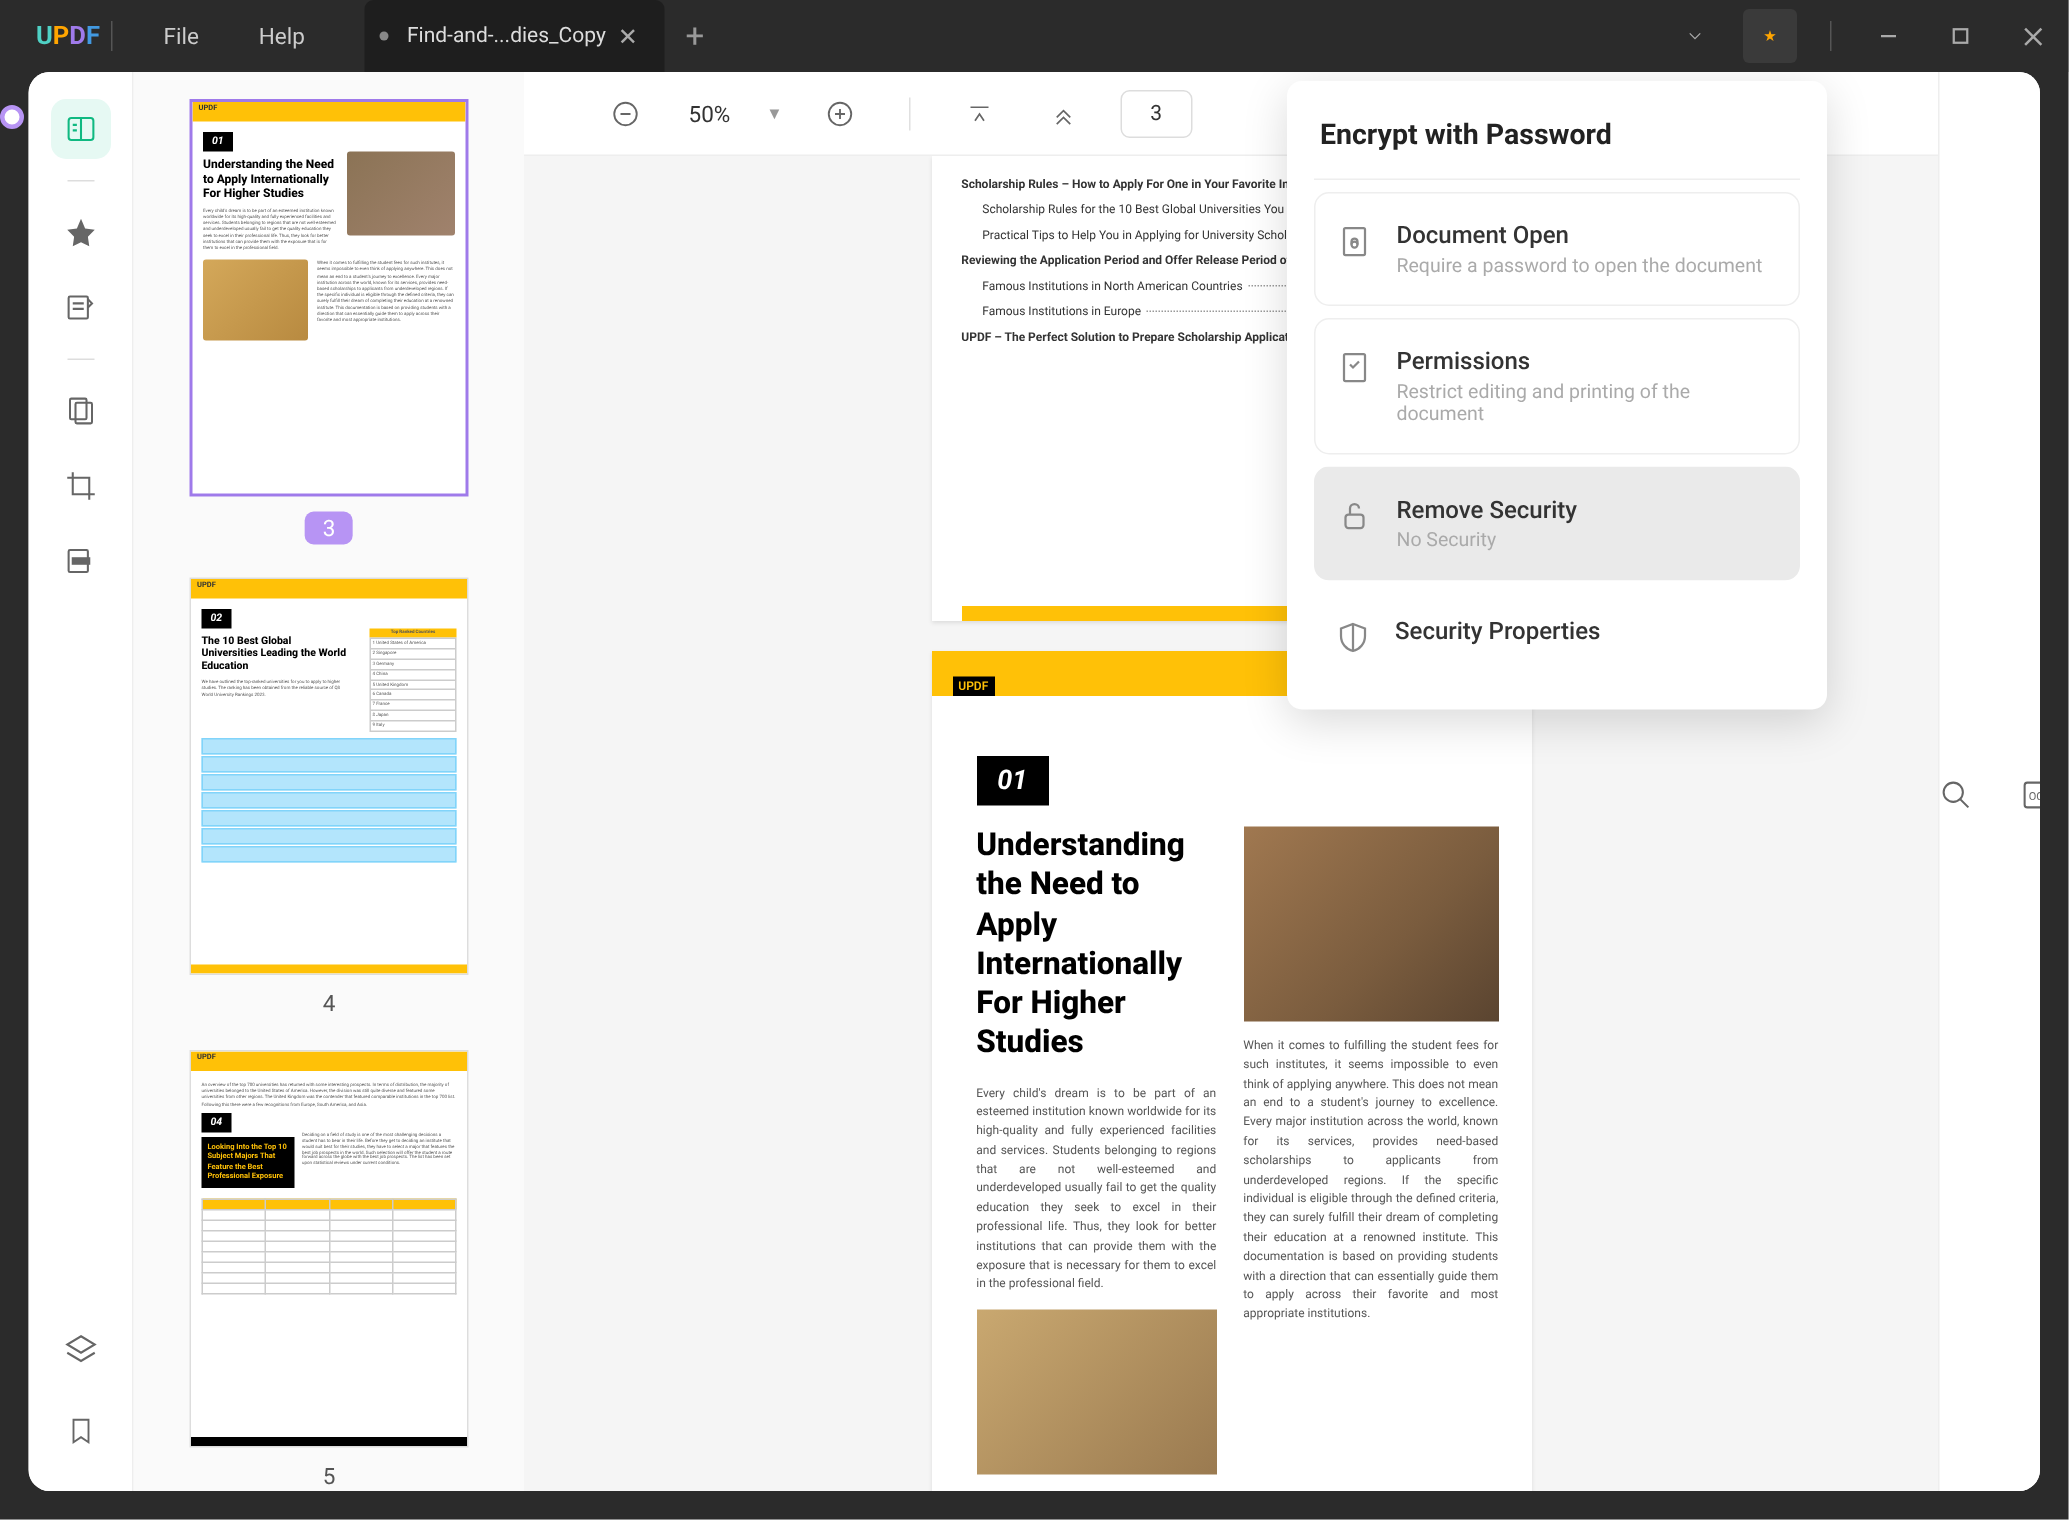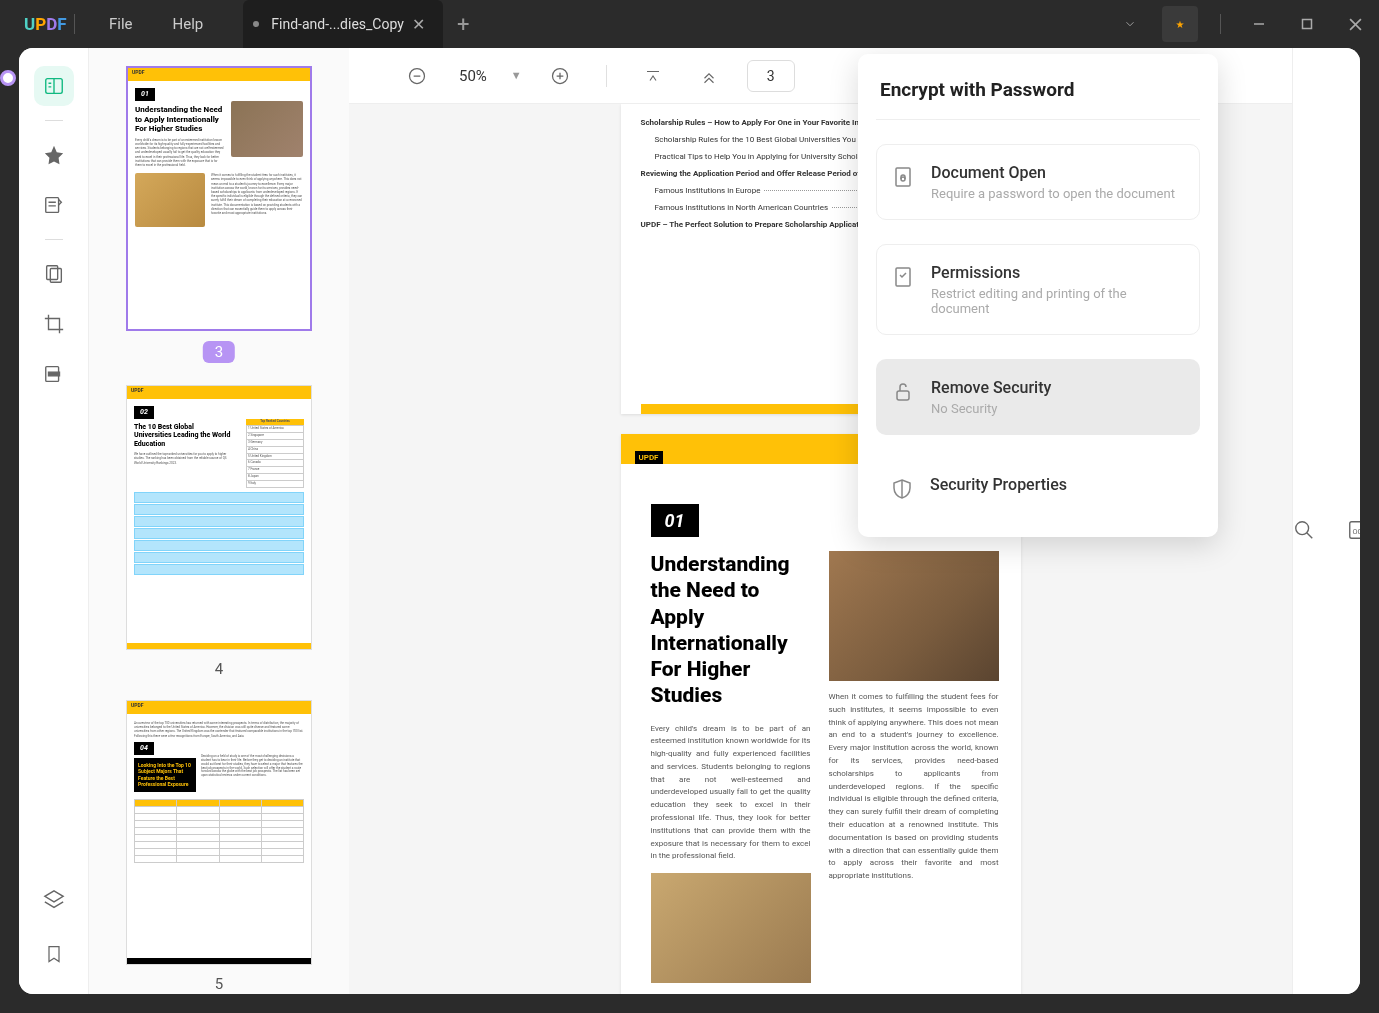--- a/index.html
+++ b/index.html
@@ -64,21 +64,21 @@
 .page-content{padding:40px 30px}
 .chapter-num{background:#000;color:#fff;display:inline-block;padding:6px 14px;font-size:18px;font-weight:700;font-style:italic;margin-bottom:14px}
 .chapter-title{font-size:21px;font-weight:800;color:#000;line-height:1.25;margin-bottom:14px;max-width:190px}
 .body-col{flex:1;font-size:8px;line-height:1.6;color:#555;text-align:justify}
 .body-img{width:170px;height:130px;background:linear-gradient(135deg,#a07850 0%,#7a5c3e 60%,#5a4430 100%);margin-bottom:10px;position:relative;overflow:hidden}
 .body-img2{width:160px;height:110px;background:linear-gradient(135deg,#c9a870 0%,#9a7a50 100%);margin-top:10px}
 .right-rail{width:68px;background:#fff;border-left:1px solid #eee;display:flex;flex-direction:row;align-items:center;padding-top:18px;gap:16px}
 .right-rail .rail-btn{width:38px;height:38px}
 .encrypt-panel{position:absolute;right:74px;top:6px;width:360px;background:#fff;border-radius:10px;box-shadow:0 8px 30px rgba(0,0,0,.15);z-index:100;padding:18px}
 .encrypt-title{font-size:19px;font-weight:700;color:#222;padding:6px 4px 18px;border-bottom:1px solid #eee}
-.encrypt-item{display:flex;gap:14px;padding:18px 12px;border:1px solid #eee;border-radius:10px;margin-top:24px;cursor:pointer;align-items:flex-start}
+.encrypt-item{display:flex;gap:14px;padding:18px 12px;border:1px solid #eee;border-radius:10px;margin-top:8px;cursor:pointer;align-items:flex-start}
 .encrypt-item.hovered{background:#eaeaea;border-color:transparent}
 .encrypt-item.simple{border:none;padding:16px 12px}
 .encrypt-icon{width:28px;height:28px;flex-shrink:0;color:#888;display:flex;align-items:center;justify-content:center}
 .encrypt-text{flex:1}
 .encrypt-label{font-size:16px;color:#333;font-weight:500;margin-bottom:4px}
 .encrypt-desc{font-size:13px;color:#aaa}
 svg{stroke:currentColor;fill:none;stroke-width:1.5}
 .thumb5-black{background:#000;color:#ffc107;padding:4px;font-size:5px;font-weight:700;line-height:1.3;margin:3px 0}
 .thumb5-table{width:100%;border-collapse:collapse;margin-top:4px}
 .thumb5-table td{border:1px solid #ccc;height:7px}
@@ -375,25 +375,25 @@
             </div>
             <div class="toc-line" style="padding-left: 14px;">
               <span>Practical Tips to Help You in Applying for University Scholarships</span>
               <span class="dots"></span>
             </div>
             <div class="toc-line bold" style="padding-left: 0px;">
               <span>Reviewing the Application Period and Offer Release Period of Famous Institu</span>
               <span class="dots"></span>
             </div>
             <div class="toc-line" style="padding-left: 14px;">
+              <span>Famous Institutions in North American Countries</span>
+              <span class="dots"></span>
+            </div>
+            <div class="toc-line" style="padding-left: 14px;">
               <span>Famous Institutions in Europe</span>
-              <span class="dots"></span>
-            </div>
-            <div class="toc-line" style="padding-left: 14px;">
-              <span>Famous Institutions in North American Countries</span>
               <span class="dots"></span>
             </div>
             <div class="toc-line bold" style="padding-left: 0px;">
               <span>UPDF – The Perfect Solution to Prepare Scholarship Applications for Student</span>
               <span class="dots"></span>
             </div>
           </div>
         <div class="doc-footer-bar"></div>
       </div>
       <div class="doc-page full">

